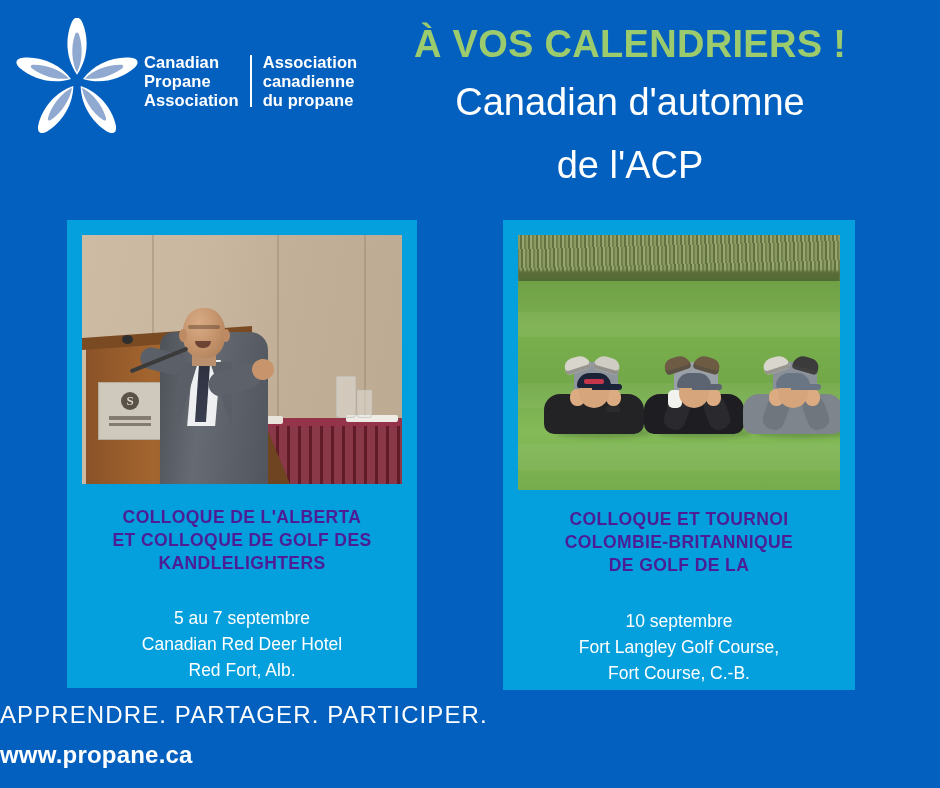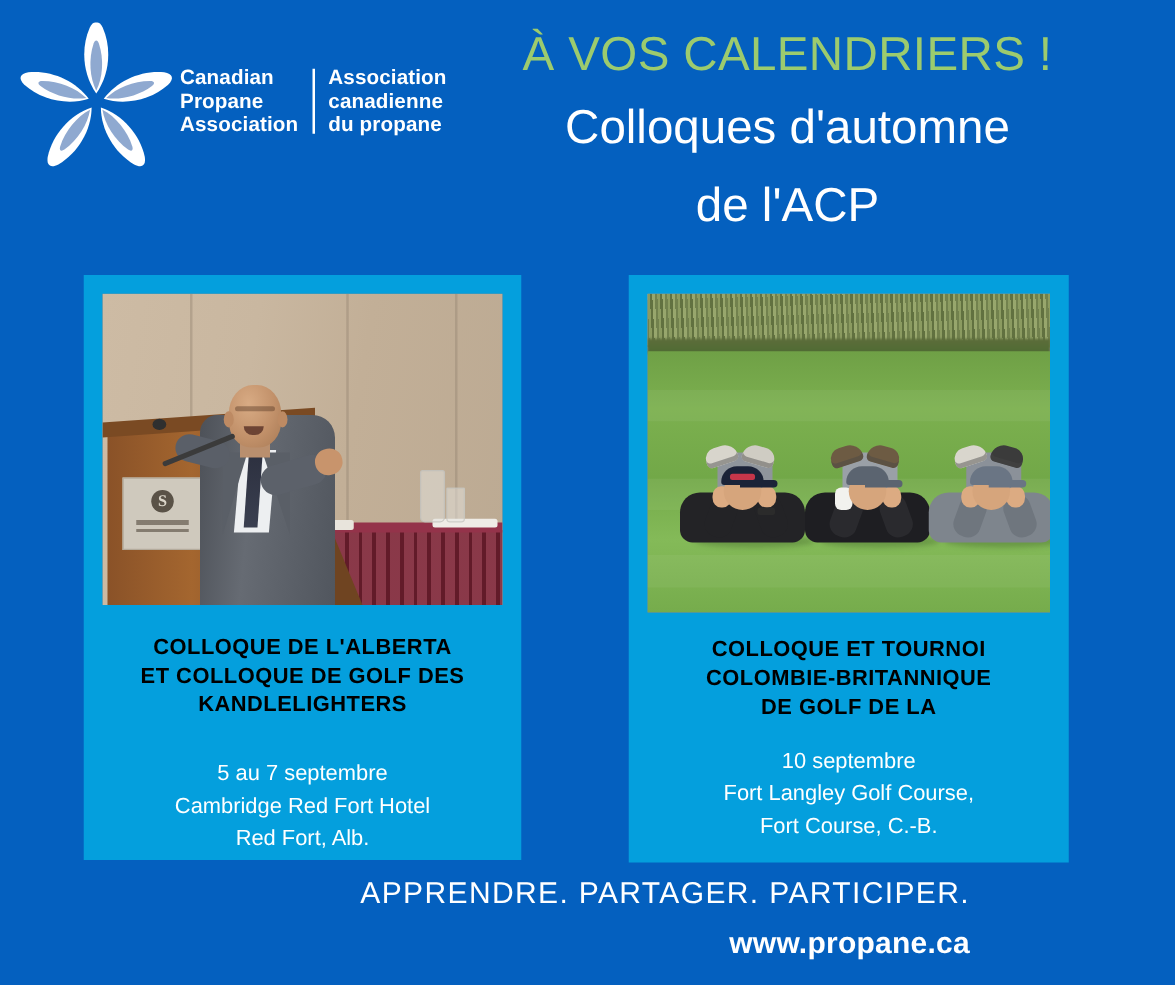--- a/index.html
+++ b/index.html
@@ -66,21 +66,21 @@
   .headline-wrap {
     position: absolute;
     left: 330px;
     top: 22px;
     width: 600px;
     text-align: center;
   }
   .headline-green {
     color: #9ccb6e;
     font-size: 38px;
-    font-weight: 400;
+    font-weight: 700;
     line-height: 44px;
     letter-spacing: .3px;
     margin: 0;
   }
   .headline-white {
     color: #ffffff;
     font-size: 38px;
     font-weight: 400;
     line-height: 53px;
     margin: 10px 0 0 0;
@@ -108,47 +108,47 @@
   .photo {
     width: 100%;
     position: relative;
     overflow: hidden;
     background: #888;
   }
   .photo-left  { height: 249px; }
   .photo-right { height: 255px; }
 
   .card-heading {
-    color: #000000;
+    color: #4c1d95;
     font-weight: 700;
     font-size: 17.5px;
     line-height: 23px;
     letter-spacing: .4px;
     text-align: center;
     margin: 22px 4px 0 4px;
   }
   .card-right .card-heading { margin-top: 18px; }
 
   .card-details {
     color: #ffffff;
     font-weight: 400;
     font-size: 17.5px;
     line-height: 26px;
     text-align: center;
     margin: 30px 4px 0 4px;
   }
-  .card-right .card-details { margin-top: 18px; }
+  .card-right .card-details { margin-top: 31px; }
 
   
   .footer {
     position: absolute;
     left: 0;
     top: 700px;
     width: 776px;
-    text-align: right;
+    text-align: left;
   }
   .footer-tagline {
     color: #ffffff;
     font-size: 24px;
     font-weight: 400;
     letter-spacing: 1.1px;
     line-height: 30px;
   }
   .footer-url {
     color: #ffffff;
@@ -436,21 +436,21 @@
       <div class="logo-col">
         <div>Association</div>
         <div>canadienne</div>
         <div>du propane</div>
       </div>
     </div>
   </div>
 
   <div class="headline-wrap">
     <div class="headline-green">À VOS CALENDRIERS !</div>
-    <div class="headline-white">Colloques d'automne</div>
+    <div class="headline-white">Canadian d'automne</div>
     <div class="headline-white">de l'ACP</div>
   </div>
 
 </div>
 
 <div class="cards">
 
   <div class="card card-left">
 
     <div class="photo photo-left">
@@ -490,21 +490,21 @@
     </div>
 
     <div class="card-heading">
       <div>COLLOQUE DE L'ALBERTA</div>
       <div>ET COLLOQUE DE GOLF DES</div>
       <div>KANDLELIGHTERS</div>
     </div>
 
     <div class="card-details">
       <div>5 au 7 septembre</div>
-      <div>Cambridge Red Fort Hotel</div>
+      <div>Canadian Red Deer Hotel</div>
       <div>Red Fort, Alb.</div>
     </div>
   </div>
 
   <div class="card card-right">
 
     <div class="photo photo-right">
       <div class="p2-sky"></div>
       <div class="p2-reeds"></div>
       <div class="p2-reeds-bottom"></div>

